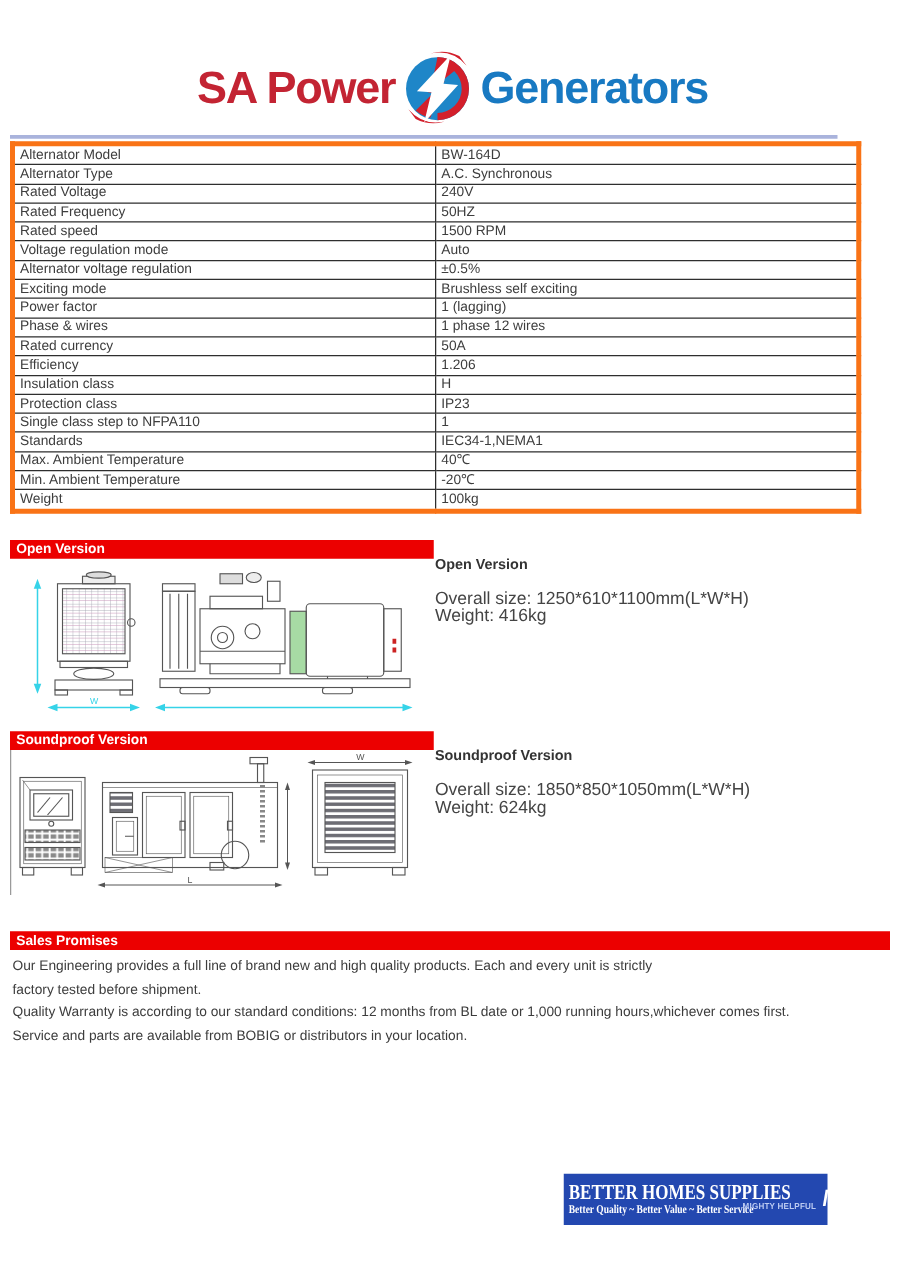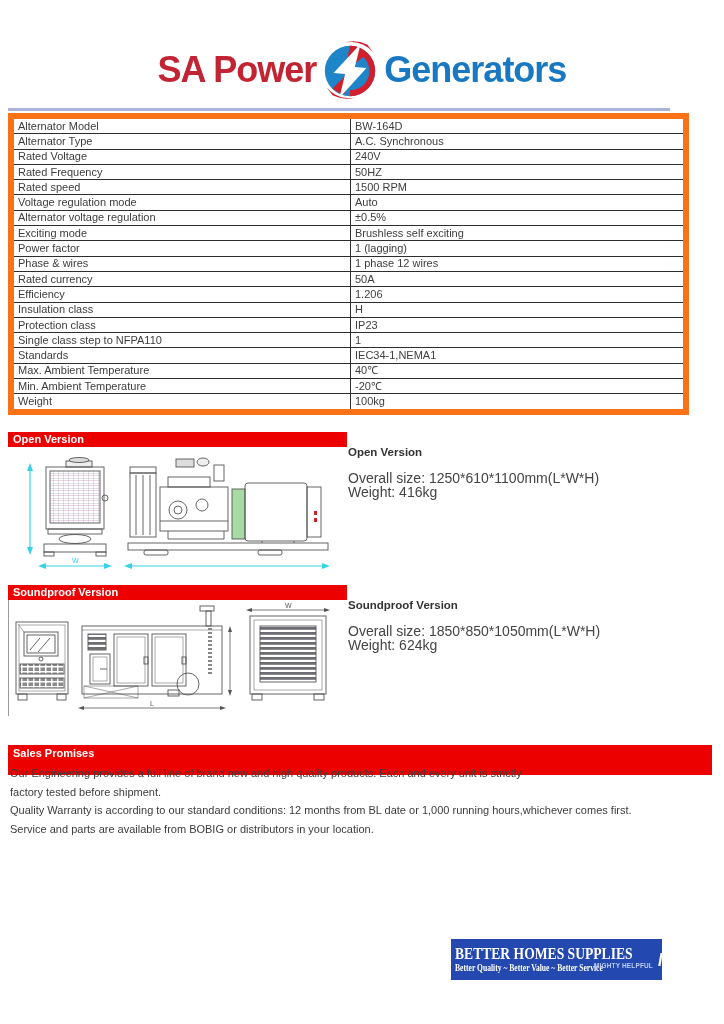--- a/index.html
+++ b/index.html
@@ -9,31 +9,31 @@
   
   .logo{position:absolute;top:38px;left:0;width:724px;height:64px;
         display:flex;justify-content:center;align-items:center;gap:1px;}
   .logo-red{color:#C32433;font-size:36px;font-weight:bold;letter-spacing:-1px;}
   .logo-blue{color:#1879C2;font-size:36px;font-weight:bold;letter-spacing:-1px;}
   .logo-icon{width:62px;height:62px;margin:0 2px;}
   .divider{position:absolute;left:8px;top:108px;width:662px;height:3px;background:#A9B3DC;}
 
   
   table.spec{position:absolute;left:8px;top:113px;width:681px;border-collapse:collapse;
-             border:6px solid #f97316;table-layout:fixed;}
+             border:4px solid #f97316;table-layout:fixed;}
   table.spec td{border:1px solid #2e2e2e;font-size:11px;color:#3d3d3d;height:14.3px;
                 padding:0 0 0 4px;line-height:13px;vertical-align:middle;overflow:hidden;white-space:nowrap;}
   table.spec td:first-child{width:332px;}
 
   
   .red-banner{position:absolute;background:#EC0000;color:#fff;font-weight:bold;
               font-size:11px;line-height:15px;height:15px;padding-left:5px;box-sizing:border-box;}
   .ov-banner{left:8px;top:432px;width:339px;}
   .sp-banner{left:8px;top:585px;width:339px;}
-  .sales-banner{left:8px;top:745px;width:704px;height:30px;line-height:17px;}
+  .sales-banner{left:8px;top:745px;width:704px;height:15px;line-height:17px;}
 
   
   .sect{position:absolute;left:348px;color:#3a3a3a;}
   .ov-text{top:446px;}
   .sp-text{top:599px;}
   .sect-title{font-size:11.5px;font-weight:bold;color:#333;margin-bottom:13px;}
   .sect-line{font-size:14px;line-height:14px;color:#444;}
 
   
   .ov-draw{position:absolute;left:18px;top:453px;width:320px;height:126px;}

